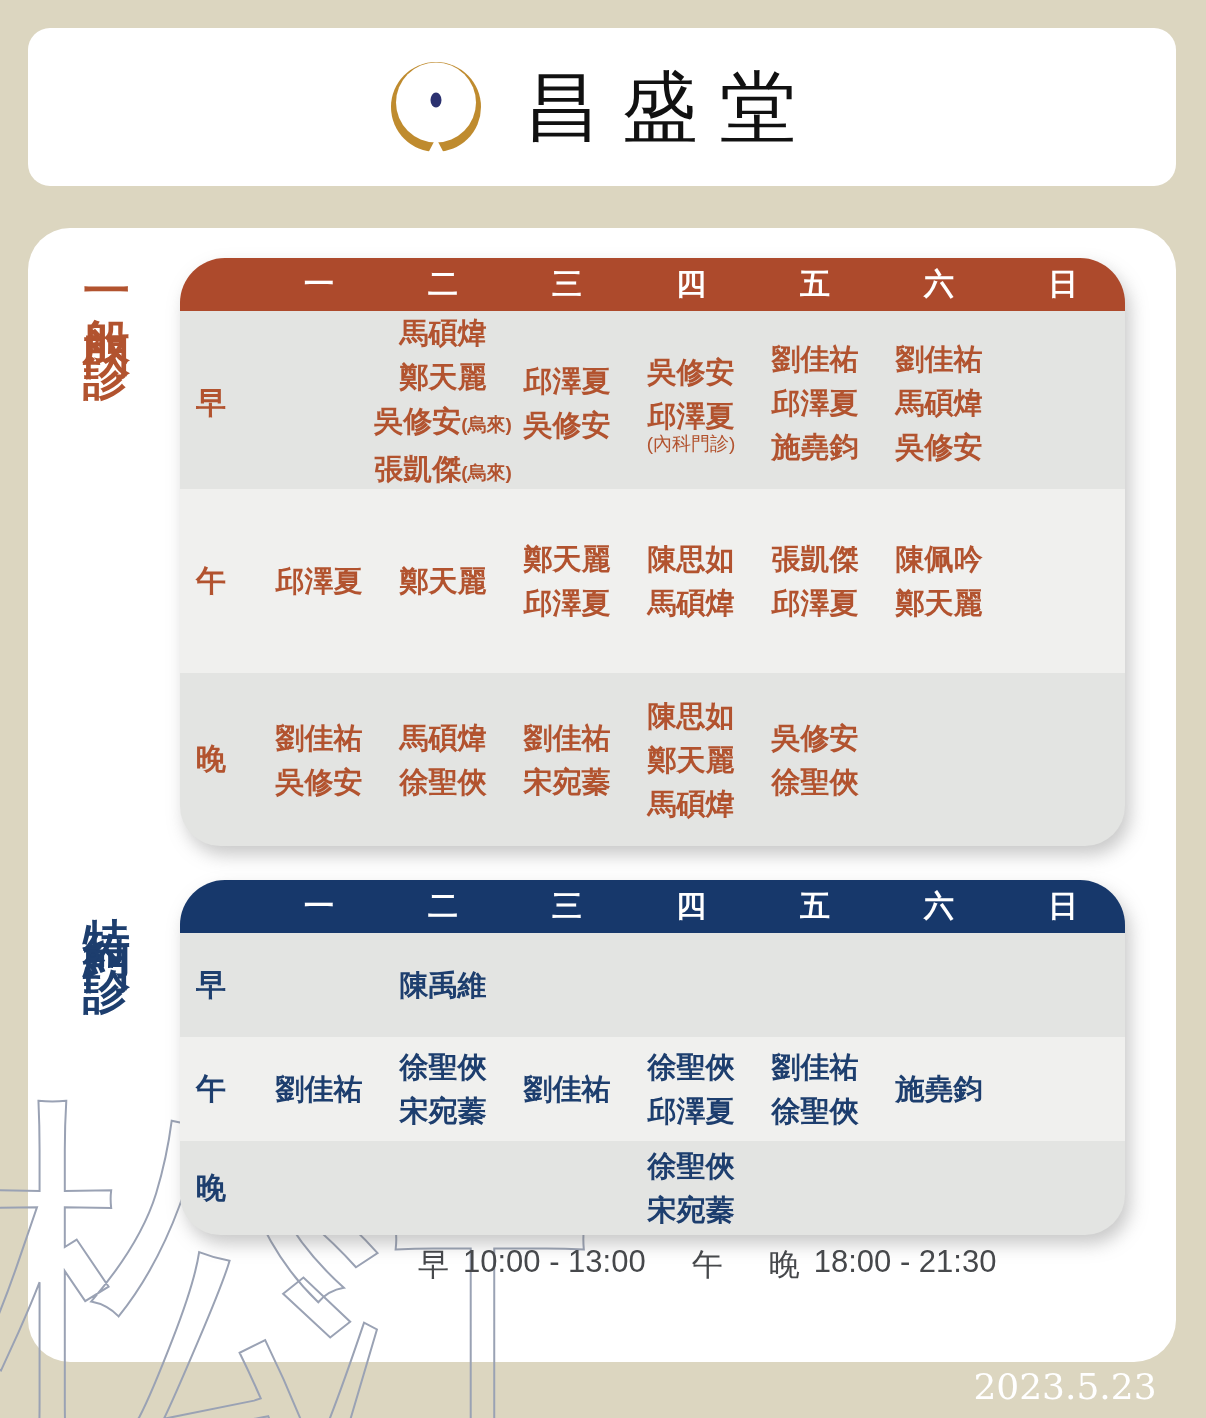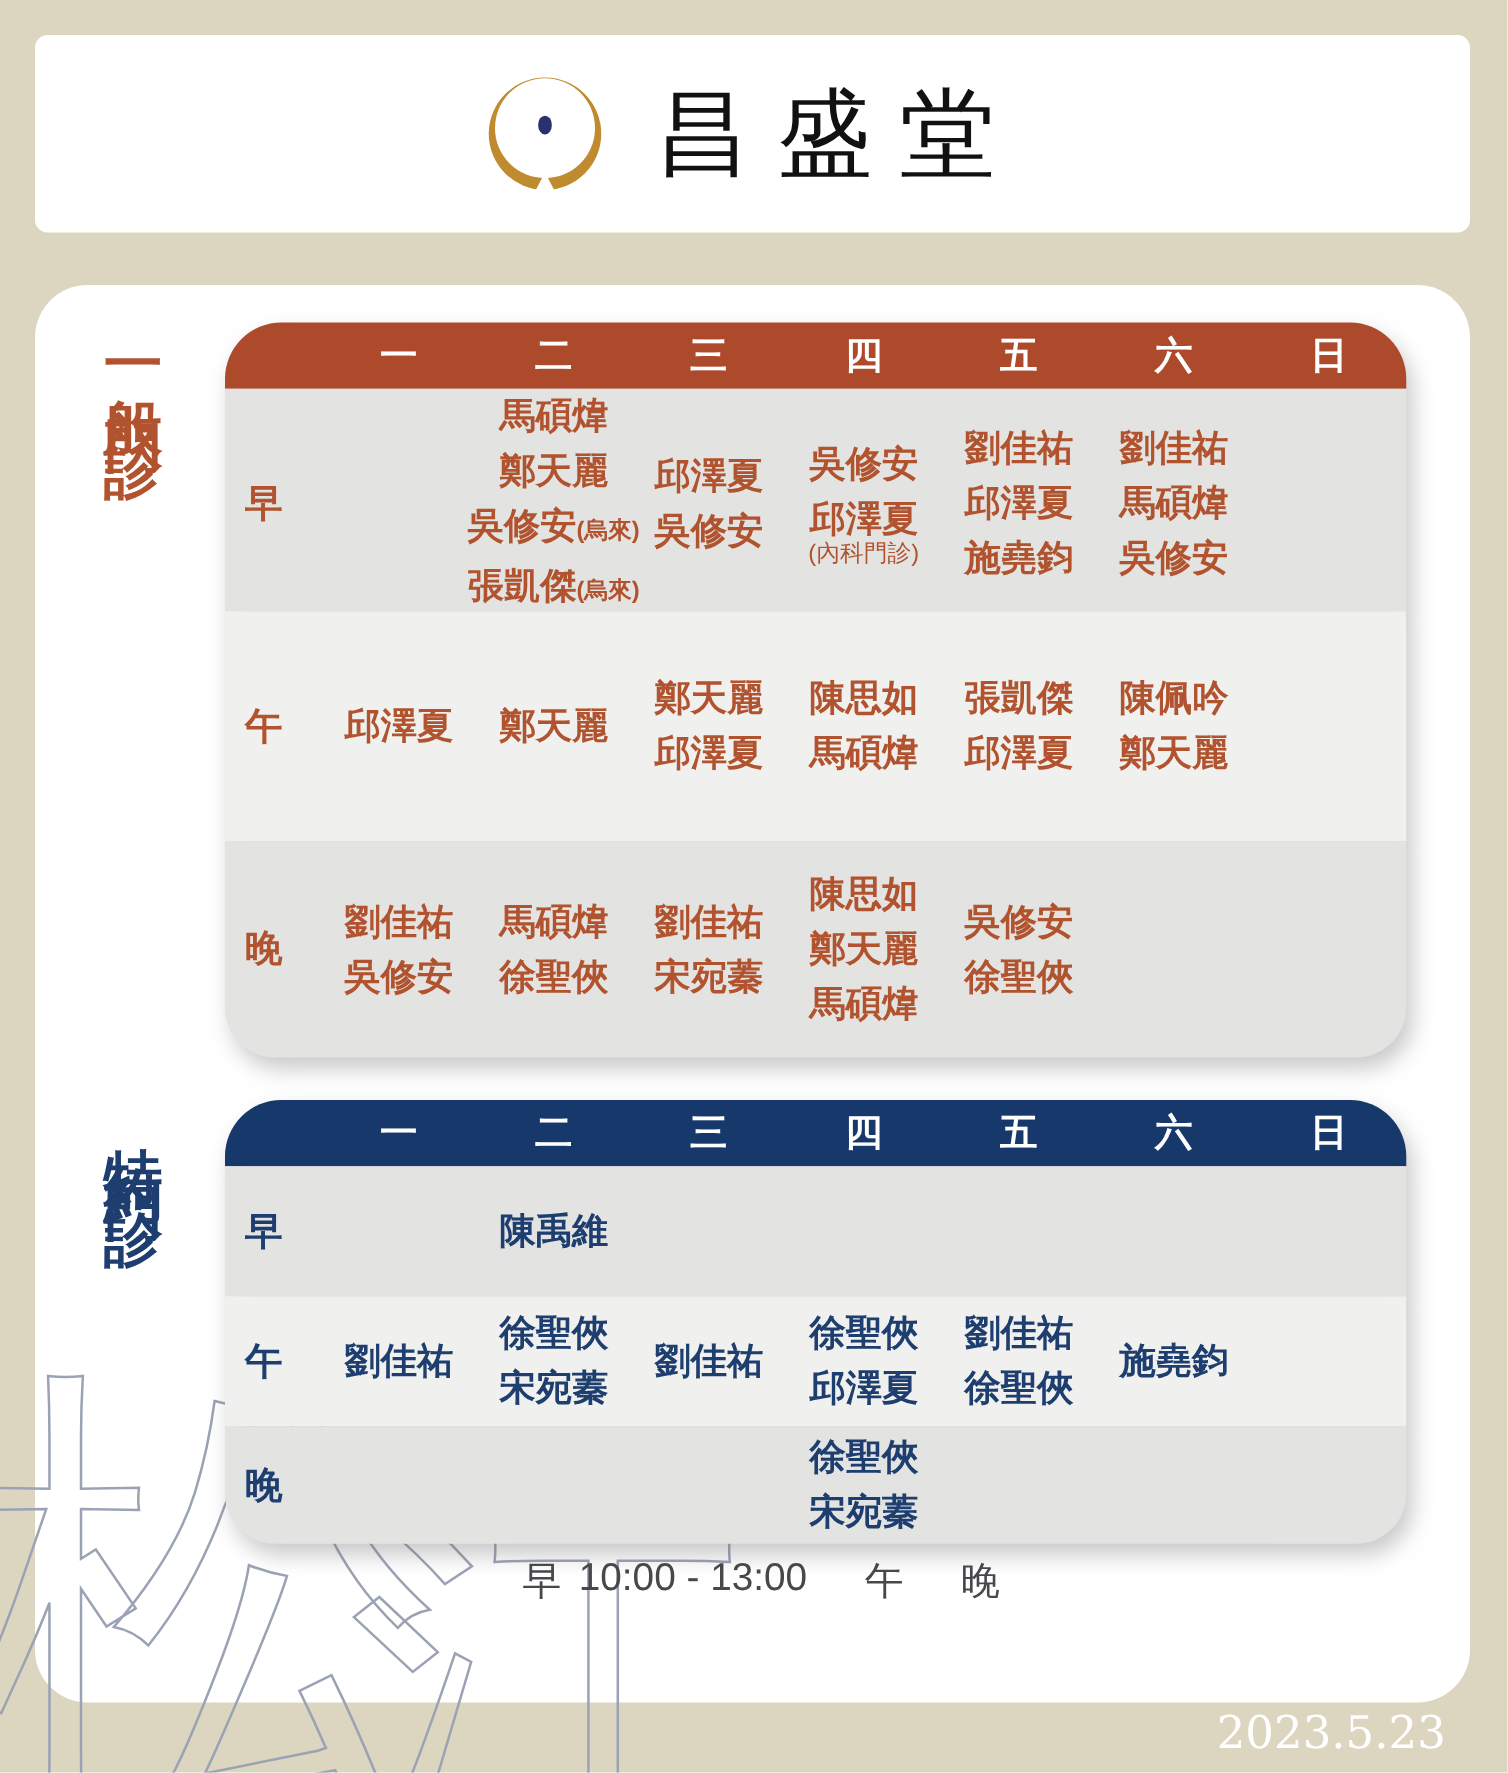--- a/index.html
+++ b/index.html
@@ -4,21 +4,21 @@
 <style>
   html,body{margin:0;padding:0;}
   body{
     width:1206px;height:1418px;position:relative;overflow:hidden;
     background:#dcd6c0;
     font-family:"Liberation Sans",sans-serif;
   }
   
   .header-card{
     position:absolute;left:28px;top:28px;width:1148px;height:158px;
-    background:#ffffff;border-radius:10px;
+    background:#ffffff;border-radius:22px;
     display:flex;align-items:center;justify-content:center;gap:28px;
     z-index:2;
   }
   .logo{width:100px;height:104px;flex:0 0 auto;}
   .brand-title{
     font-family:"DejaVu Serif","Liberation Serif",serif;
     font-size:76px;color:#111111;letter-spacing:22px;font-weight:500;
     line-height:1;padding-left:10px;
   }
   .main-panel{
@@ -283,16 +283,17 @@
 <div class="hours">
   <div class="hr-item">
     <span>早</span>
     <span>10:00 - 13:00</span>
   </div>
   <div class="hr-item">
     <span>午</span>
   </div>
   <div class="hr-item">
     <span>晚</span>
+    <span>18:00 - 21:30</span>
   </div>
 </div>
 
 <div class="date">2023.5.23</div>
 
 </body></html>

